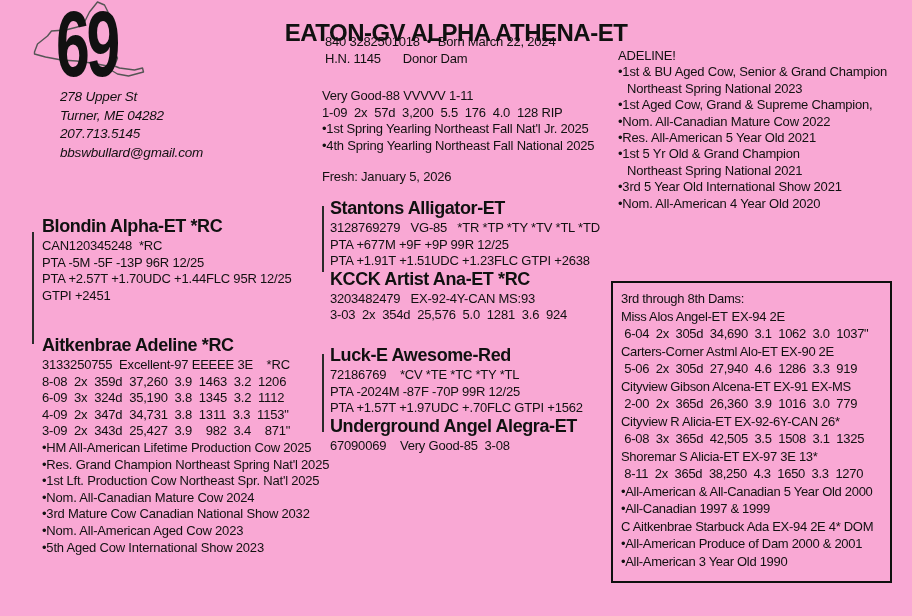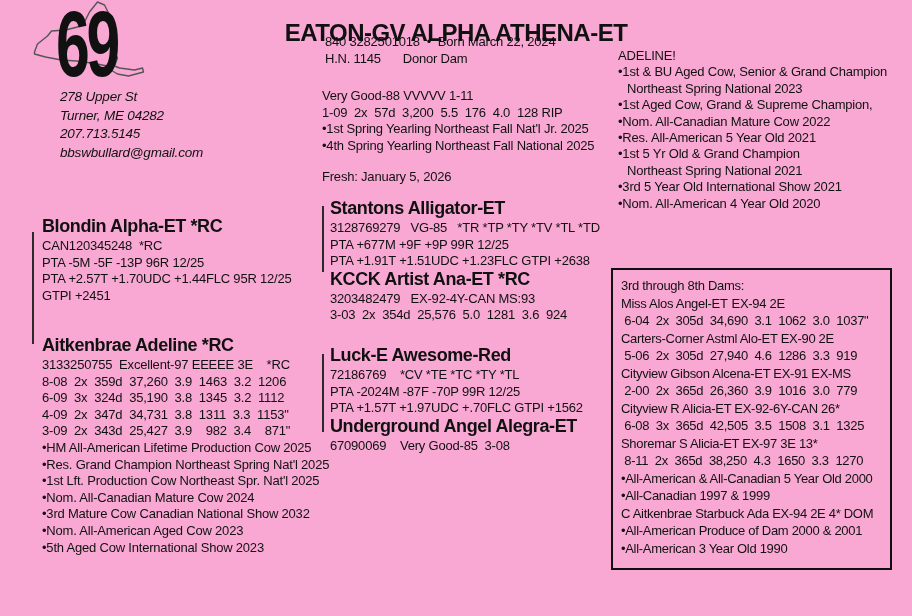--- a/index.html
+++ b/index.html
@@ -21,21 +21,21 @@
   .regblk .d-line{line-height:17px}
   .gap{margin-left:22px}
   .perf{left:322px;top:88px}
   .fresh{margin-top:15px}
   .adeline{left:618px;top:48px}
   .adeline .d-line{line-height:16.4px}
   .ind{padding-left:9px}
   .vline{position:absolute;width:2px;background:#2a2a2a}
   .ped-name{font-size:18px;font-weight:bold;letter-spacing:-0.4px;line-height:19px;
             margin-bottom:2px;white-space:nowrap}
-  .damsbox{position:absolute;left:611px;top:268px;width:281px;height:302px;
+  .damsbox{position:absolute;left:611px;top:281px;width:281px;height:302px;
            border:2.5px solid #0f0f0f;box-sizing:border-box;padding:7px 5px 5px 8px}
   .damsbox .d-line{line-height:17.5px;letter-spacing:-0.3px}
   .score{margin-left:4px}
 </style>
 </head>
 <body>
 
 <div class="page">
 
   <svg class="state" viewBox="0 0 115 88" fill="none" stroke="#555" stroke-width="1.4" stroke-linejoin="round">

